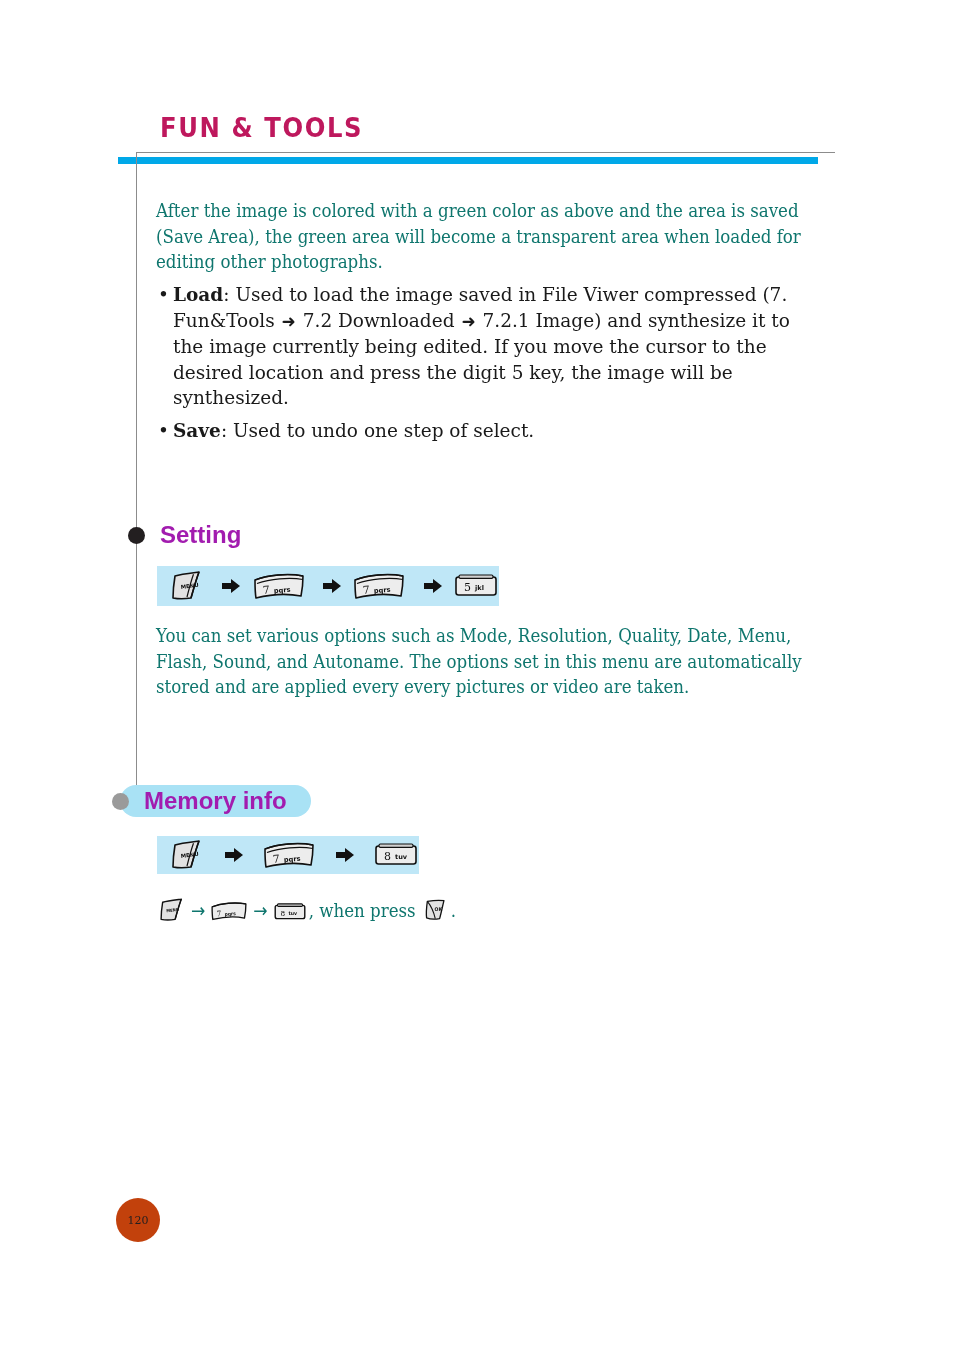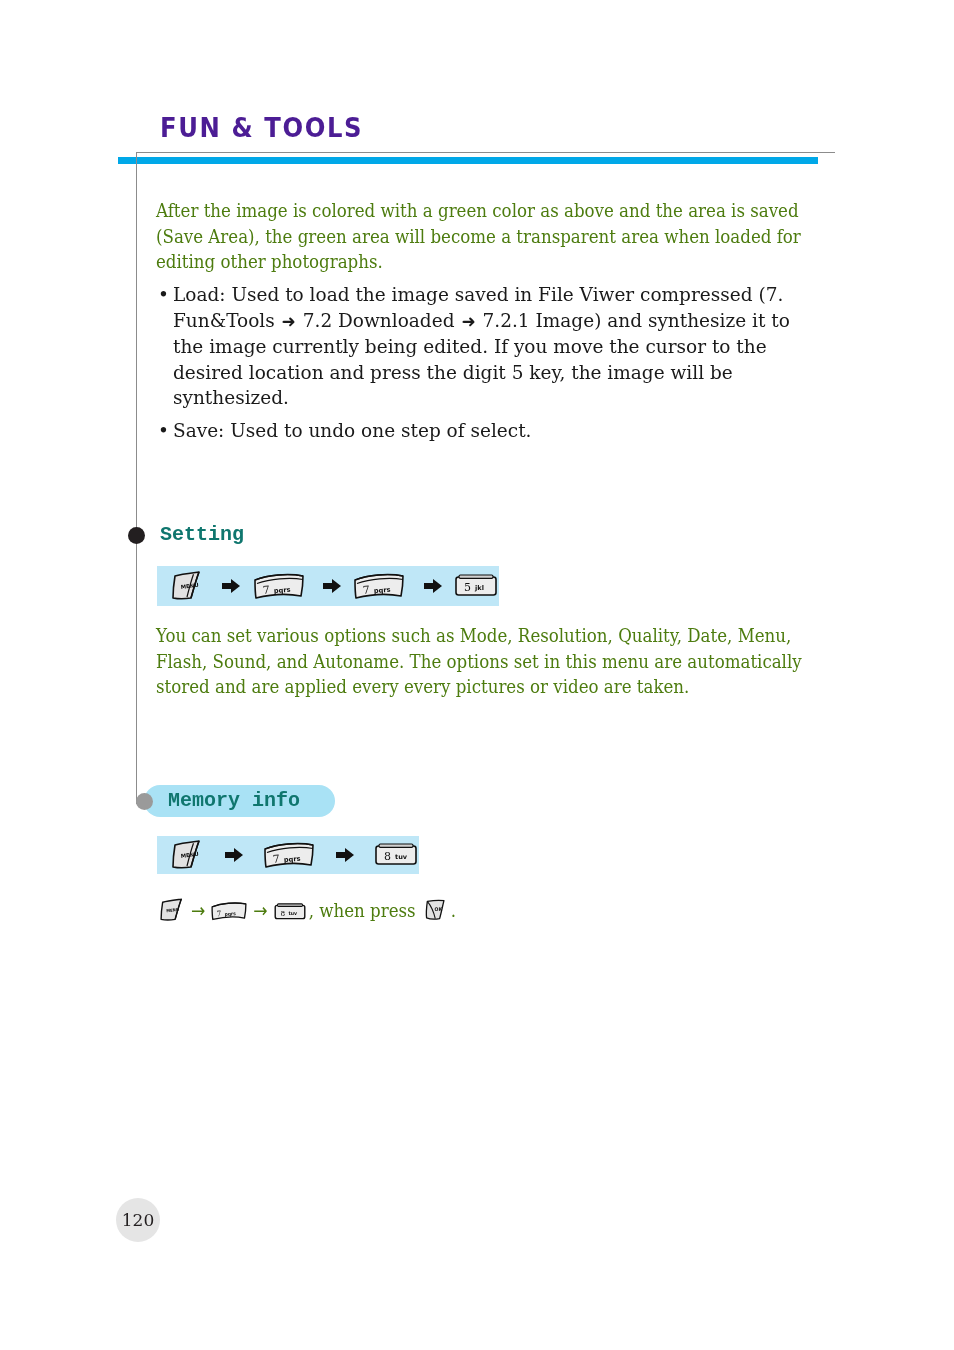--- a/index.html
+++ b/index.html
@@ -24,21 +24,21 @@
   }
 
   
   .chapter-title {
     position: absolute;
     left: 160px;
     top: 112px;
     font-size: 27px;
     font-weight: bold;
     letter-spacing: 1.6px;
-    color: #4c1d95;
+    color: #be185d;
     font-family: "DejaVu Sans", sans-serif;
     font-stretch: condensed;
     white-space: nowrap;
   }
   .rule-gray {
     position: absolute;
     left: 136px;
     top: 152px;
     width: 699px;
     height: 1px;
@@ -62,21 +62,21 @@
   }
 
   
   .body-text {
     position: absolute;
     left: 156px;
     width: 660px;
     font-family: "DejaVu Serif", "Liberation Serif", serif;
     font-size: 18.5px;
     line-height: 25.6px;
-    color: #4d7c0f;
+    color: #0f766e;
     font-stretch: condensed;
   }
   .para-intro { top: 198px; }
   .para-setting { top: 623px; }
   .para-memory { top: 898px; }
 
   .bullet-list {
     position: absolute;
     left: 156px;
     top: 282px;
@@ -89,54 +89,54 @@
   .bullet-item {
     position: relative;
     padding-left: 17px;
     margin-bottom: 7px;
   }
   .bullet-item .dot {
     position: absolute;
     left: 2px;
     top: 0;
   }
-  .bullet-item b { font-weight: normal; }
+  .bullet-item b { font-weight: bold; }
   .arrow-inline {
     font-family: "DejaVu Sans", sans-serif;
     font-size: 17px;
     padding: 0 1px;
   }
 
   
   .section-head {
     position: absolute;
     height: 34px;
   }
   .sec-setting { left: 128px; top: 518px; }
-  .sec-memory  { left: 136px; top: 784px; }
+  .sec-memory  { left: 112px; top: 784px; }
 
   .sec-dot {
     position: absolute;
     left: 0;
     top: 9px;
     width: 17px;
     height: 17px;
     border-radius: 50%;
     background: #231f20;
   }
   .sec-dot.gray { background: #9a9a9a; }
 
   .sec-label {
     position: absolute;
     left: 32px;
     top: 0;
-    font-family: Liberation Mono, monospace;
-    font-size: 20px;
+    font-family: Liberation Sans, sans-serif;
+    font-size: 24px;
     font-weight: bold;
-    color: #0f766e;
+    color: #a21caf;
     white-space: nowrap;
     line-height: 34px;
   }
   .sec-pill {
     position: absolute;
     left: 8px;
     top: 1px;
     height: 32px;
     border-radius: 16px;
     background: #a9e2f5;
@@ -211,24 +211,24 @@
   }
 
   
   .page-num {
     position: absolute;
     left: 116px;
     top: 1198px;
     width: 44px;
     height: 44px;
     border-radius: 50%;
-    background: #e5e5e5;
+    background: #c2410c;
     color: #231f20;
     font-family: "DejaVu Serif", "Liberation Serif", serif;
-    font-size: 17px;
+    font-size: 11px;
     display: flex;
     align-items: center;
     justify-content: center;
   }
 </style>
 </head>
 <body>
 
 <div class="page">
 

